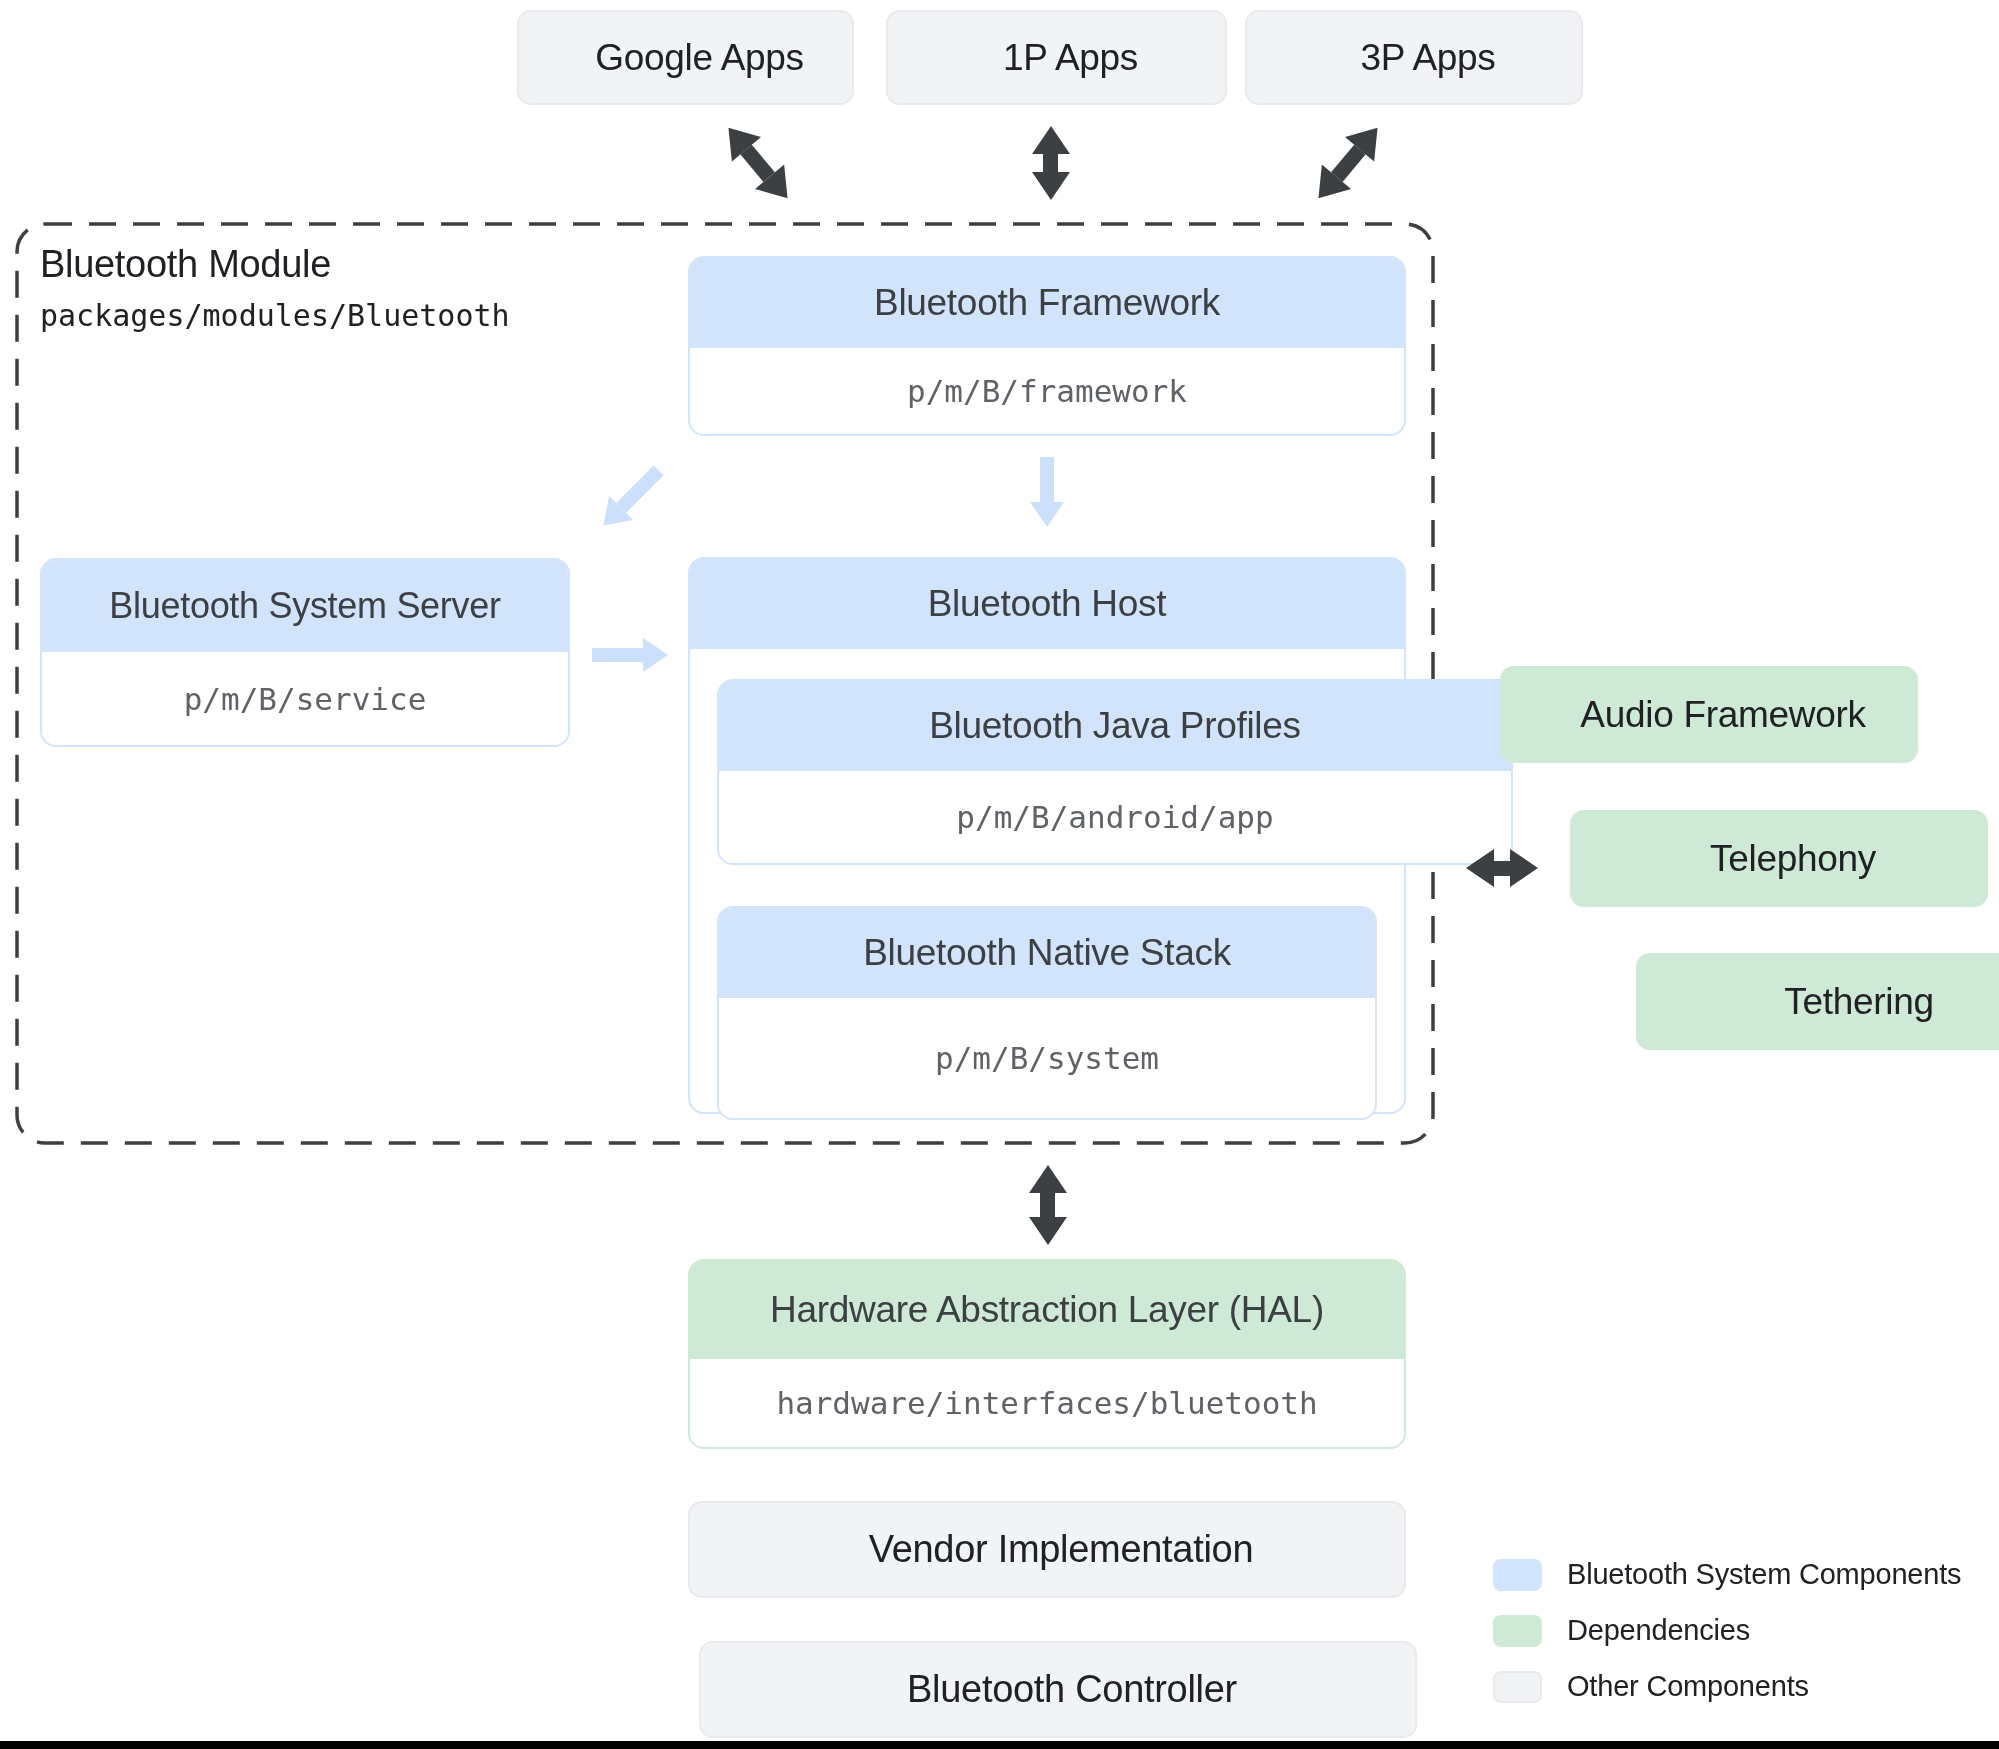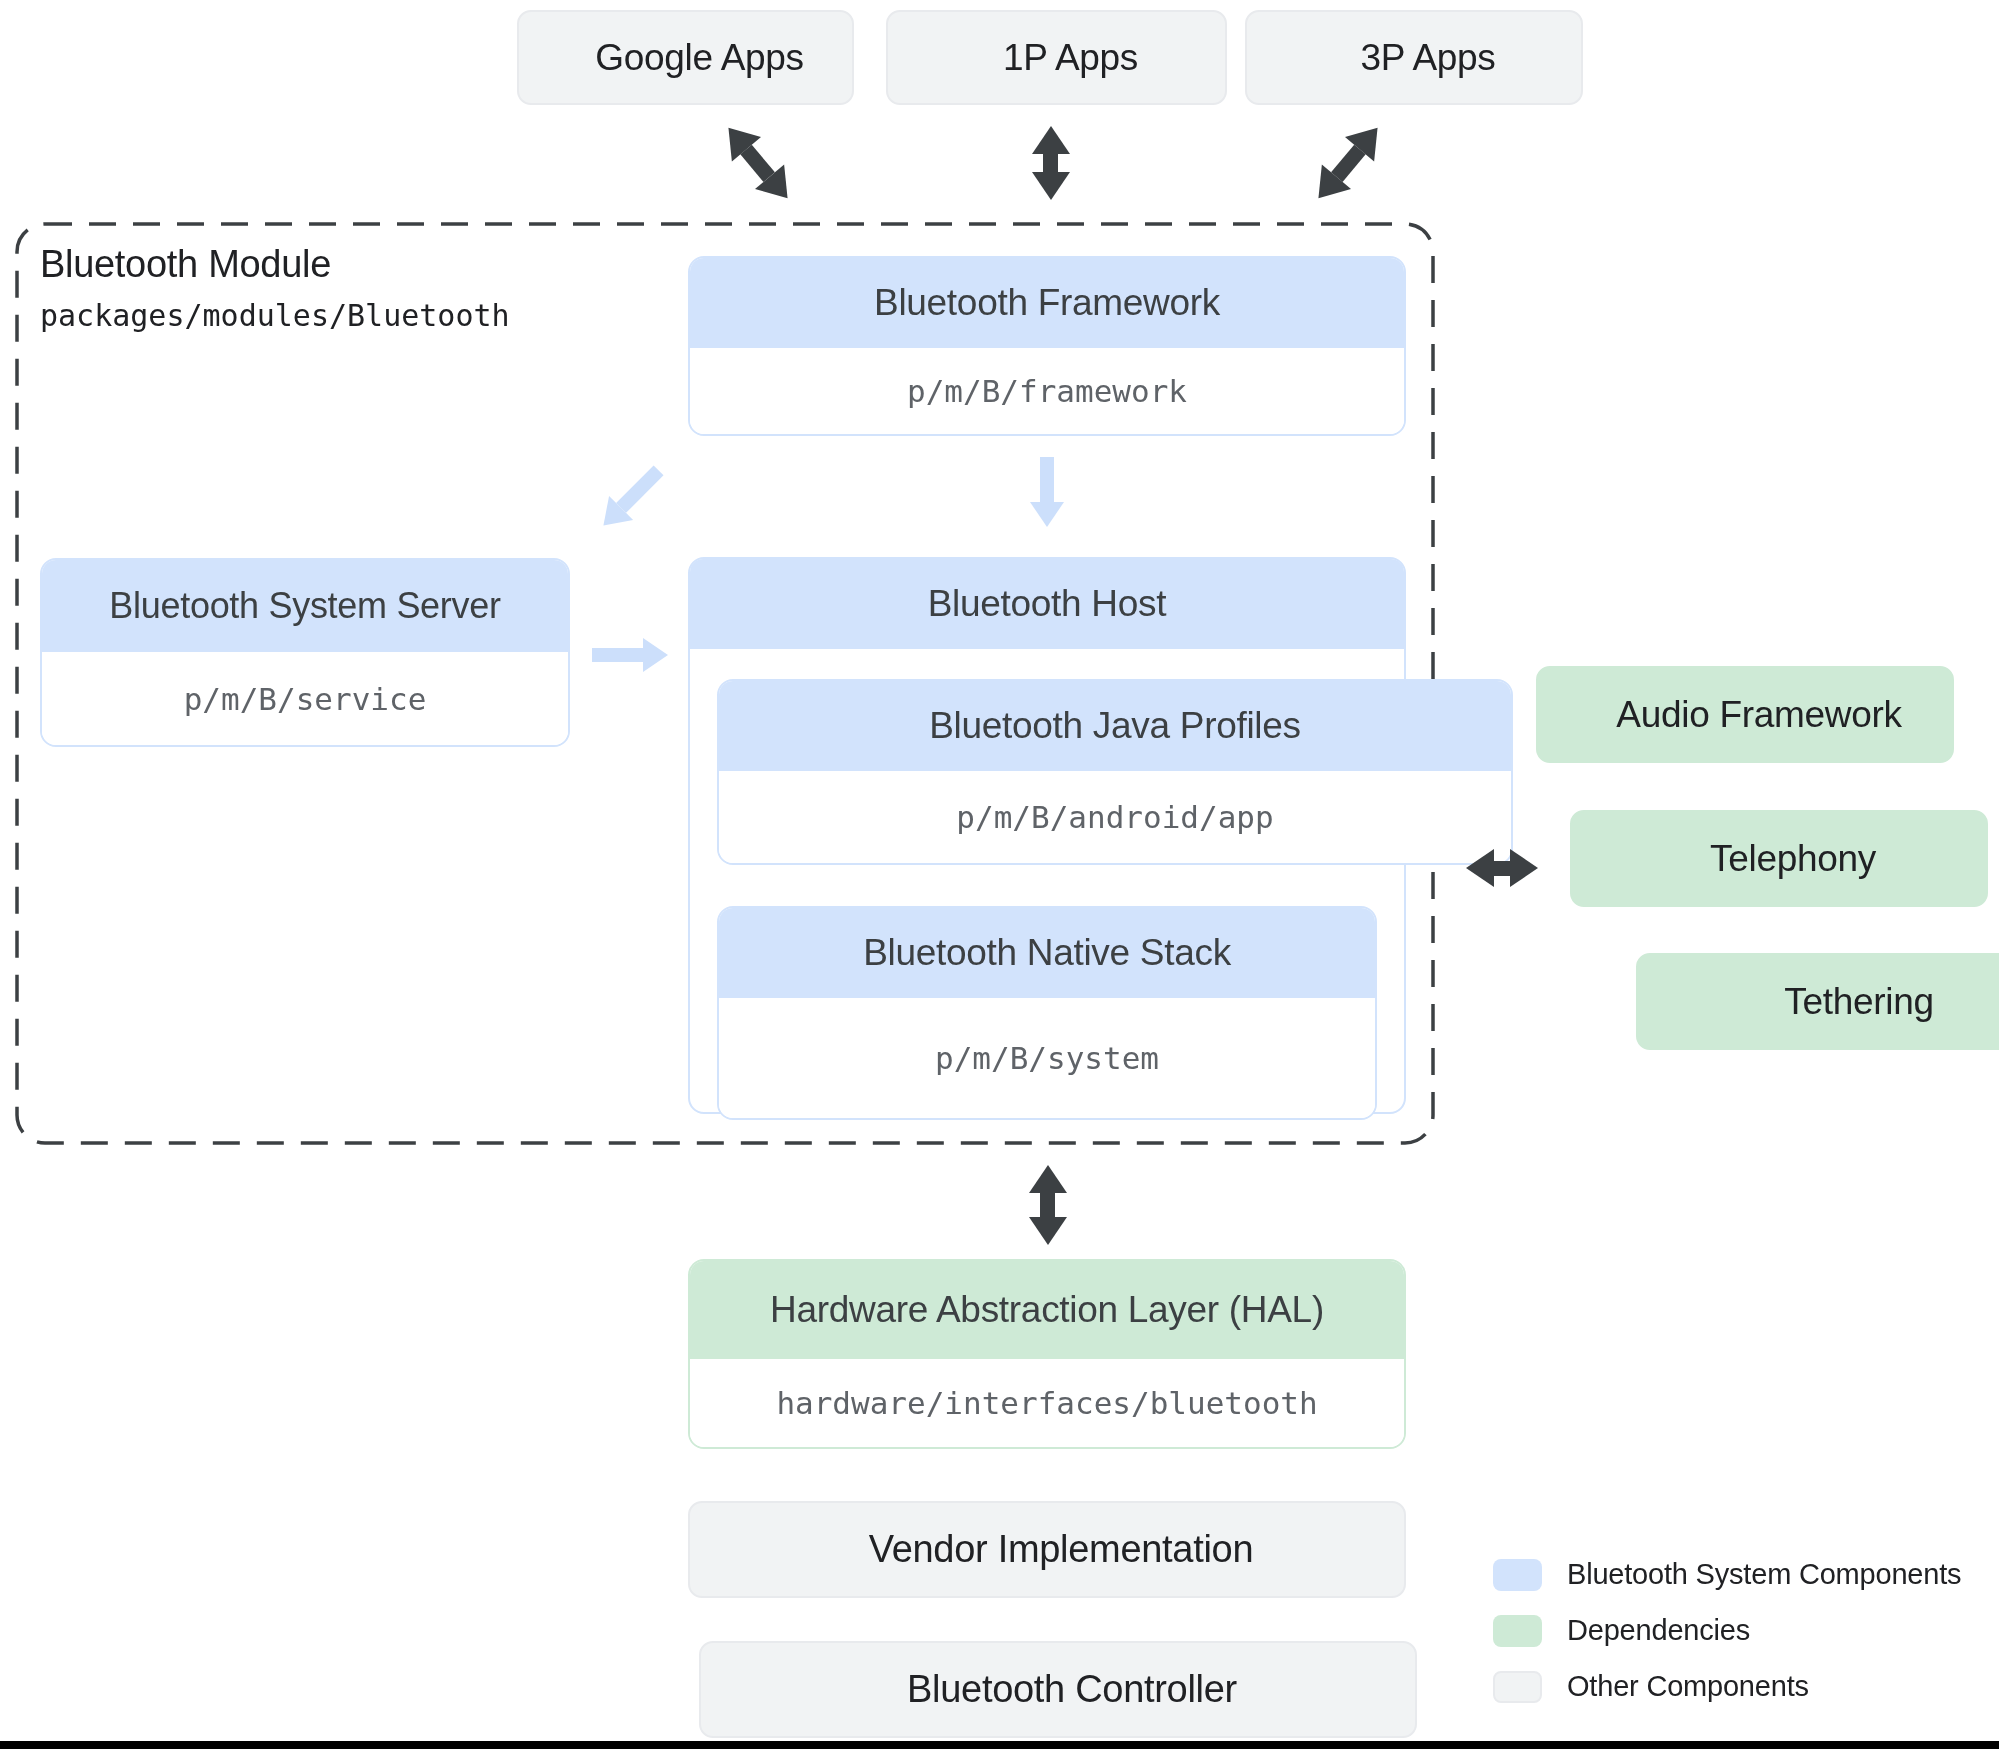--- a/index.html
+++ b/index.html
@@ -176,21 +176,21 @@
       <div class="bd" style="height:120px;">p/m/B/system</div>
     </div>
   </div>
 
   <div class="arrow dark-arrow" style="left:1466px; top:848px; width:72px;">
     <span class="head head-l"></span>
     <span class="shaft"></span>
     <span class="head head-r"></span>
   </div>
 
-  <div class="box green-box" style="left:1500px; top:666px; width:418px; height:97px;margin-left:36px;">
+  <div class="box green-box" style="left:1500px; top:666px; width:418px; height:97px;">
     <span>Audio Framework</span>
   </div>
   <div class="box green-box" style="left:1570px; top:810px; width:418px; height:97px;">
     <span>Telephony</span>
   </div>
   <div class="box green-box" style="left:1636px; top:953px; width:418px; height:97px;">
     <span>Tethering</span>
   </div>
 
   <div class="arrow dark-arrow" style="left:1008px; top:1185px; width:80px; transform:rotate(90deg);">

